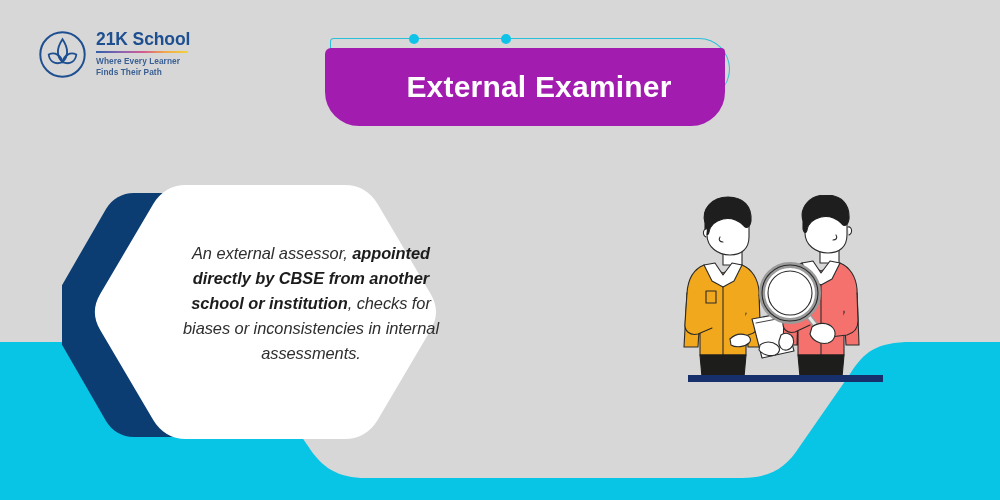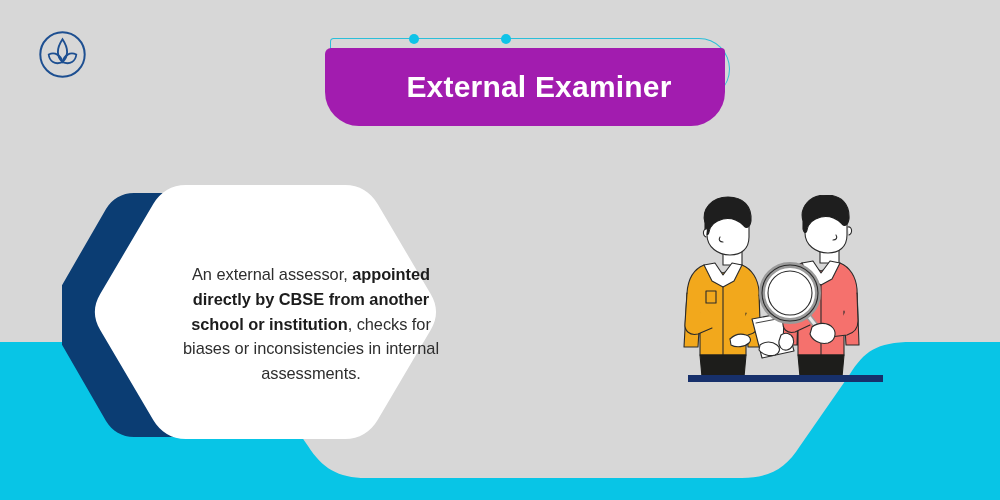--- a/index.html
+++ b/index.html
@@ -70,26 +70,27 @@
     color:#ffffff;font-size:30px;font-weight:bold;
     letter-spacing:0.2px;white-space:nowrap;
     margin-left:28px;
   }
 
   
   .hex-wrap{position:absolute;left:62px;top:165px;z-index:7;width:400px;height:300px;}
   .hex-back{position:absolute;left:0;top:0;}
   .hex-front{position:absolute;left:0;top:0;}
   .hex-text{
-    position:absolute;left:118px;top:64px;
+    position:absolute;left:118px;top:76px;
     width:262px;height:190px;
-    display:flex;align-items:center;justify-content:center;
+    display:flex;align-items:flex-start;justify-content:center;
     text-align:center;
     font-size:16.4px;line-height:1.52;color:#2e2e2e;
     letter-spacing:-0.05px;
+    font-style:italic;
   }
   .hex-text b{font-weight:bold;color:#1c1c1c;}
 
   
   .illo{position:absolute;left:660px;top:195px;z-index:8;}
 </style>
 </head>
 <body>
 
 <div id="stage" style="background: rgb(215, 215, 215);">
@@ -103,20 +104,28 @@
              L1000,342 L1000,500 L0,500 Z" fill="#08c5e6"></path>
   </svg>
 
   <div class="logo">
     <svg class="logo-mark" viewBox="0 0 64 64">
       <circle cx="32" cy="32" r="29" fill="none" stroke="#1d4f91" stroke-width="2.6"></circle>
       <path d="M32 12 C24 24 24 34 32 42 C40 34 40 24 32 12 Z" fill="none" stroke="#1d4f91" stroke-width="2.4"></path>
       <path d="M32 42 C22 46 15 41 14 32 C22 28 30 33 32 42 Z" fill="none" stroke="#1d4f91" stroke-width="2.4"></path>
       <path d="M32 42 C42 46 49 41 50 32 C42 28 34 33 32 42 Z" fill="none" stroke="#1d4f91" stroke-width="2.4"></path>
     </svg>
+    <div class="logo-text">
+      <div class="logo-title">21K School</div>
+      <div class="logo-rule"></div>
+      <div class="logo-tag">
+        <div>Where Every Learner</div>
+        <div>Finds Their Path</div>
+      </div>
+    </div>
   </div>
 
   <div class="banner-wrap">
     <div class="banner-outline" style="border-color: rgb(43, 191, 217);"></div>
     <div class="banner-dot d1"></div>
     <div class="banner-dot d2"></div>
     <div class="banner" style="background: #a21caf;">
       <span class="banner-title">External Examiner</span>
     </div>
   </div>

